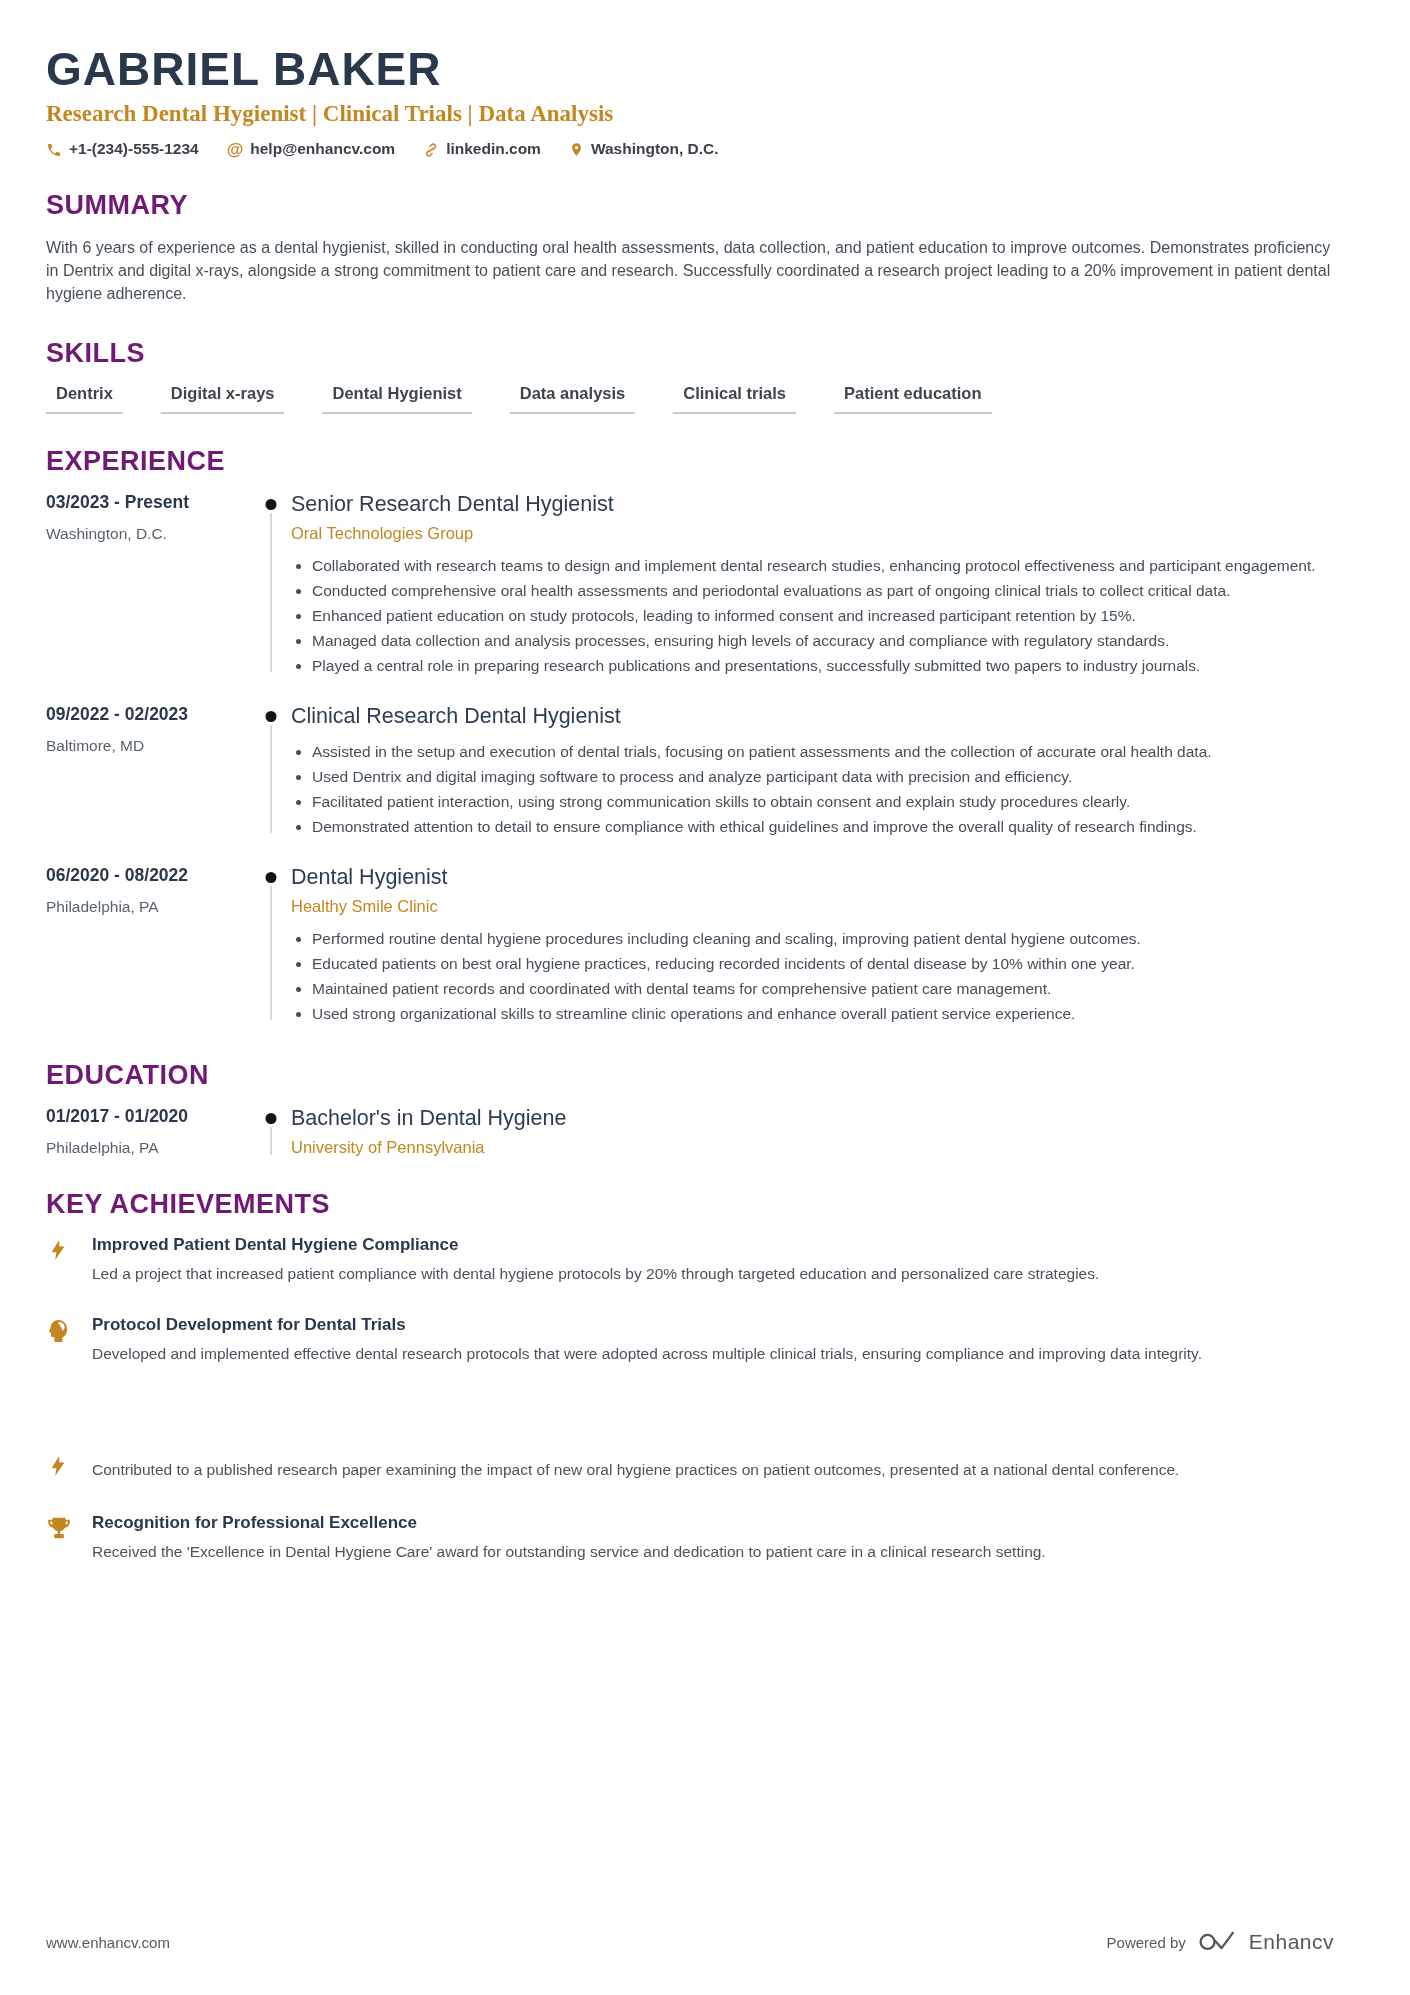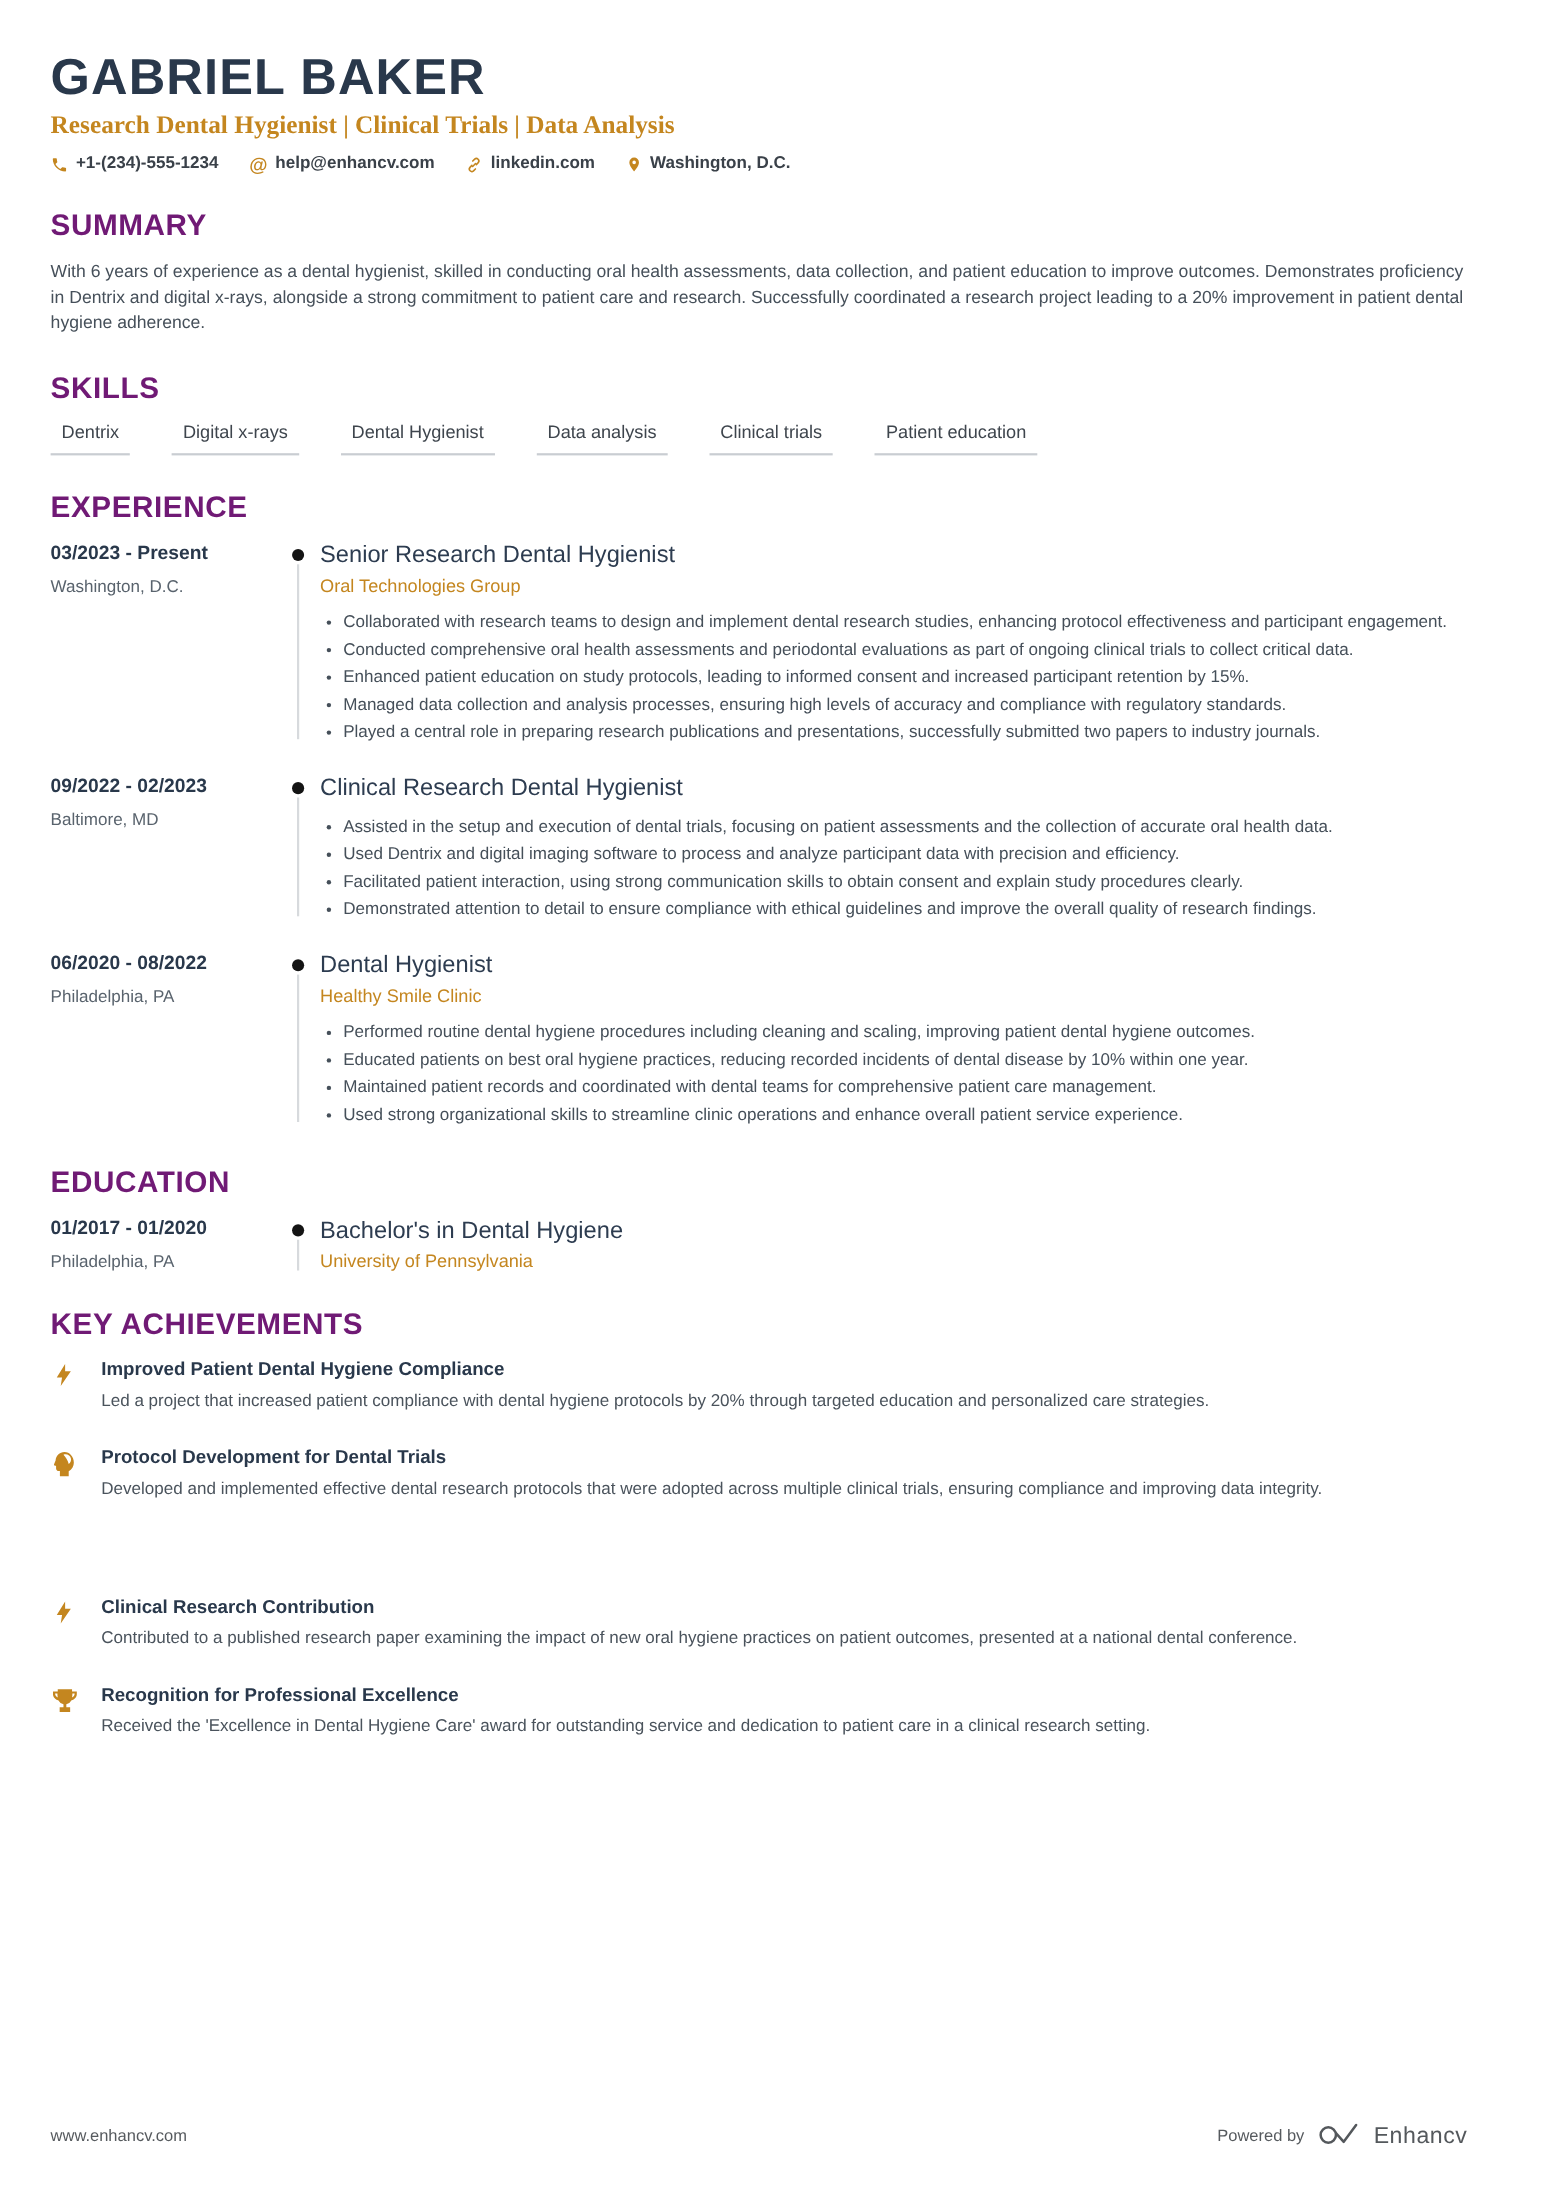--- a/index.html
+++ b/index.html
@@ -36,21 +36,21 @@
   .section-heading {
     font-size:27px; font-weight:700; letter-spacing:.5px; color:#701a75;
     margin-bottom:15px;
   }
   .summary-text {
     font-size:16px; line-height:1.45; color:#46505a; max-width:1320px;
   }
   
   .skills-row { display:flex; flex-wrap:wrap; gap:38px; margin-top:4px; }
   .skill {
-    font-size:16.5px; font-weight:400; color:#3e454d;
+    font-size:16.5px; font-weight:700; color:#3e454d;
     padding:0 10px 9px 10px; border-bottom:2px solid #c9cdd2;
   }
   
   .entry { display:grid; grid-template-columns:205px 40px 1fr; margin-bottom:24px; }
   .entry:last-child { margin-bottom:0; }
   .entry-dates { font-size:17.5px; font-weight:700; color:#29384b; }
   .entry-location { font-size:15.5px; color:#59636d; margin-top:12px; }
   .entry-timeline { position:relative; }
   .tl-dot {
     position:absolute; left:50%; top:7px; transform:translateX(-50%);
@@ -262,21 +262,20 @@
       </div>
       <div class="ach-col">
 
         <div class="ach-item">
           <span class="ach-icon">
             <svg width="24" height="26" viewBox="0 0 24 24">
                 <path fill="#c4861f" d="M13.2 2 5.6 14.2h4.8L9.2 22l9.2-13.4h-5.2L13.2 2z"></path>
               </svg>
           </span>
           <div>
-            <div class="ach-title">Clinical Research Contribution</div>
             <p class="ach-text">Contributed to a published research paper examining the impact of new oral hygiene practices on patient outcomes, presented at a national dental conference.</p>
           </div>
         </div>
 
         <div class="ach-item">
           <span class="ach-icon">
             <svg width="26" height="26" viewBox="0 0 24 24">
                 <path fill="#c4861f" d="M6 2.5h12v1.8h4v2.2c0 2.6-1.9 4.8-4.4 5.2A6.3 6.3 0 0 1 13.2 15v2.6h3.2v3.9H7.6v-3.9h3.2V15a6.3 6.3 0 0 1-4.4-3.3C3.9 11.3 2 9.1 2 6.5V4.3h4V2.5zM3.8 6.1c0 1.5.9 2.8 2.2 3.4-.2-1.1-.3-2.2-.3-3.4H3.8zm16.4 0h-1.9c0 1.2-.1 2.3-.3 3.4 1.3-.6 2.2-1.9 2.2-3.4z"></path>
               </svg>
           </span>

